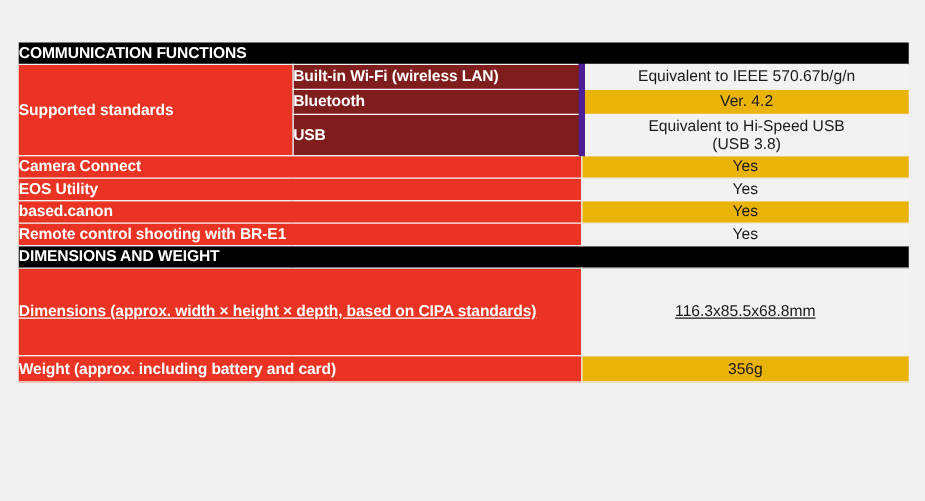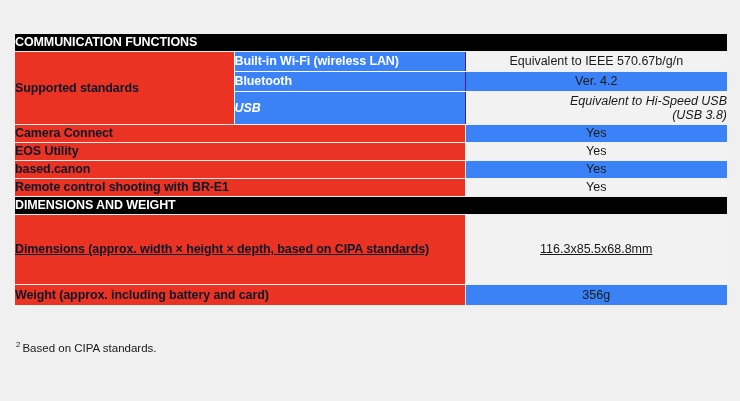--- a/index.html
+++ b/index.html
@@ -40,61 +40,61 @@
     font-size: 12.5px;
     letter-spacing: -0.1px;
     padding: 2px 0 2px 6px;
     height: 17px;
     line-height: 15px;
     border-bottom: 1px solid #f0f0f0;
   }
   
   .label-red {
     background: #ea3323;
-    color: #0f172a;
+    color: #ffffff;
     font-weight: bold;
     font-size: 12.5px;
     letter-spacing: -0.1px;
     padding: 2px 6px 2px 7px;
     line-height: 15px;
     border-bottom: 1px solid #f0f0f0;
     border-right: 1px solid #f0f0f0;
   }
   .label-red.merged {
     border-right: 1px solid #ffffff;
   }
   .sub-label {
-    background: #3b82f6;
+    background: #7f1d1d;
     color: #ffffff;
     font-weight: bold;
     font-size: 12.5px;
     letter-spacing: -0.1px;
     padding: 2px 6px 2px 7px;
     line-height: 15px;
     border-bottom: 1px solid #ffffff;
-    border-right: 1px solid #4c1d95;
+    border-right: 5px solid #4c1d95;
   }
   .sub-label.last {
     border-bottom: 1px solid #f0f0f0;
   }
   
   .value {
     text-align: center;
     font-size: 12.5px;
     color: #1a1a1a;
     line-height: 15px;
     padding: 2px 4px;
     border-bottom: 1px solid #f0f0f0;
   }
   .value.shade-light { background: #f2f2f2; }
-  .value.shade-dark  { background: #3b82f6; }
-  .value.two-line { line-height: 14px; text-align: right; }
+  .value.shade-dark  { background: #eab308; }
+  .value.two-line { line-height: 14px; }
 
   .h-tall  { height: 19px; }
-  .h-usb   { height: 32px; font-style: italic; }
+  .h-usb   { height: 32px; }
   .h-row   { height: 17px; }
   .h-dims  { height: 69px; text-decoration: underline; }
   .h-wt    { height: 20px; }
 
   
   .footnotes {
     position: absolute;
     left: 16px;
     top: 316px;
     width: 700px;
@@ -181,18 +181,15 @@
 
       <tr>
         <td class="label-red h-wt" colspan="2">Weight (approx. including battery and card)</td>
         <td class="value shade-dark h-wt">356g</td>
       </tr>
 
     </tbody>
   </table>
 
   <div class="footnotes">
-    <p class="footnote">
-      <sup>2</sup><span>Based on CIPA standards.</span>
-    </p>
   </div>
 
 </div>
 
 </body></html>

